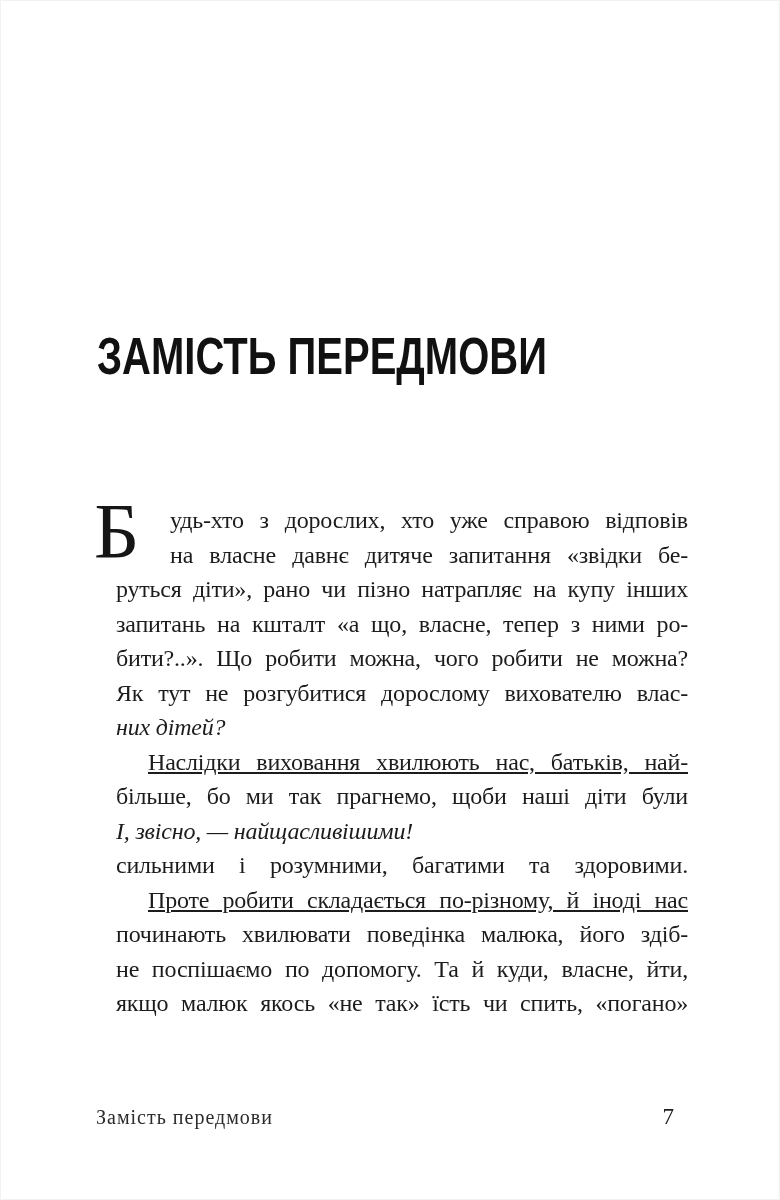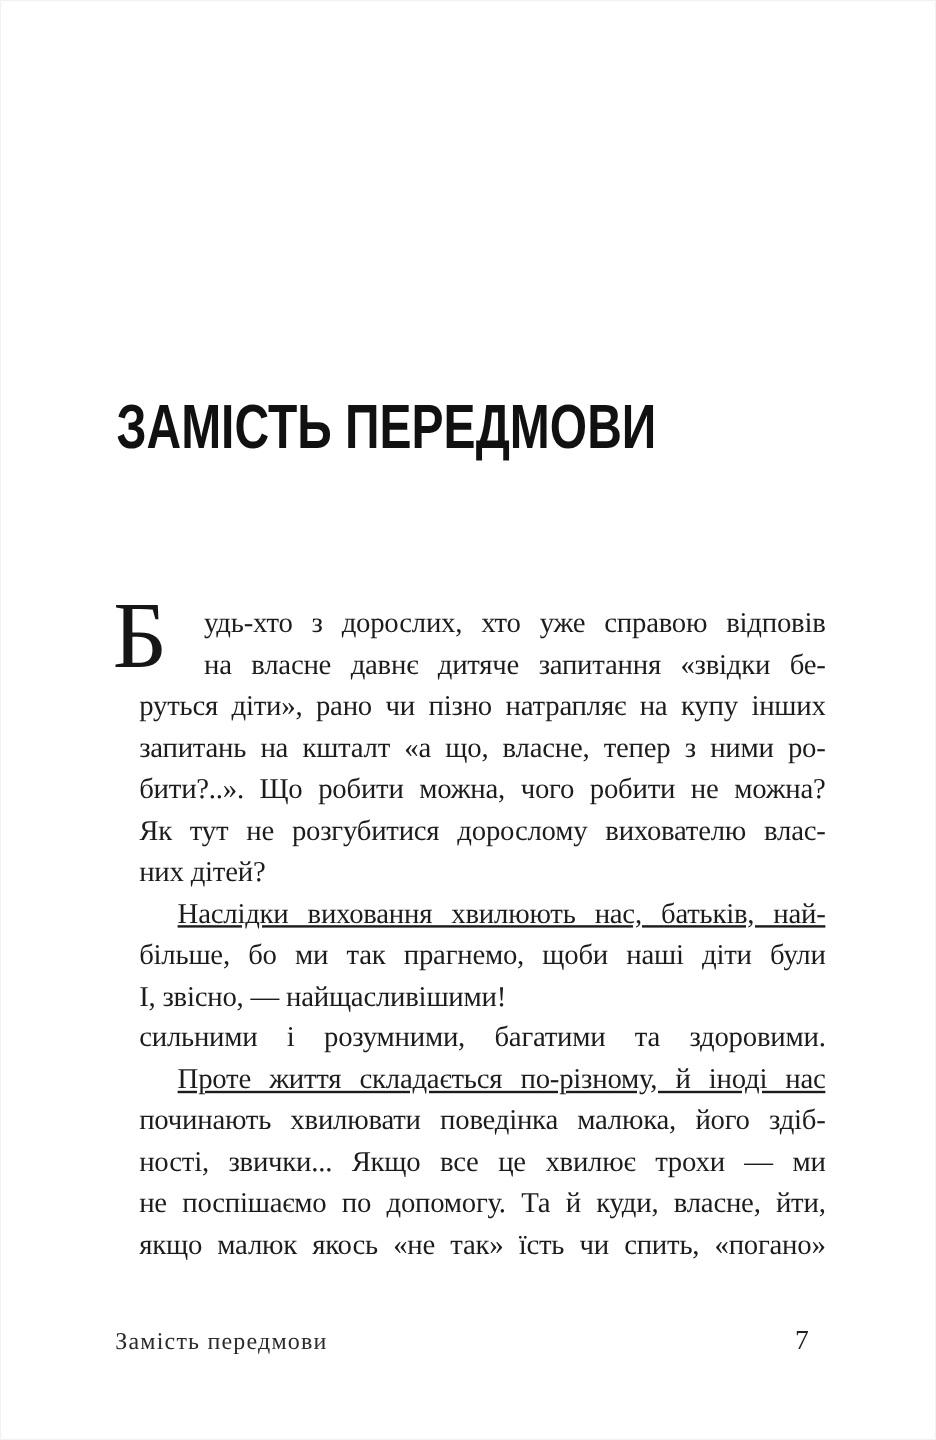--- a/index.html
+++ b/index.html
@@ -55,20 +55,21 @@
     text-align-last: justify;
     -moz-text-align-last: justify;
     text-justify: inter-word;
     overflow: hidden;
     white-space: normal;
     letter-spacing: -0.2px;
     margin-left: 20px;
   }
   .text-line.last-line {
     text-align-last: left;
+    font-style: italic;
     -moz-text-align-last: left;
   }
   .text-line.first-indent { text-indent: 32px; text-decoration: underline; }
   .text-line.beside-dropcap { padding-left: 54px; }
 
   .drop-cap {
     position: absolute;
     left: -2px;
     top: -12px;
     font-family: "Liberation Serif", serif;
@@ -120,23 +121,22 @@
     </div>
 
     <div class="paragraph">
       <div class="text-line first-indent">Наслідки виховання хвилюють нас, батьків, най-</div>
       <div class="text-line">більше, бо ми так прагнемо, щоби наші діти були</div>
       <div class="text-line last-line">І, звісно, — найщасливішими!</div>
       <div class="text-line">сильними і розумними, багатими та здоровими.</div>
     </div>
 
     <div class="paragraph">
-      <div class="text-line first-indent">Проте життя складається по-різному, й іноді нас</div>
+      <div class="text-line first-indent">Проте робити складається по-різному, й іноді нас</div>
       <div class="text-line">починають хвилювати поведінка малюка, його здіб-</div>
-      <div class="text-line">ності, звички... Якщо все це хвилює трохи — ми</div>
       <div class="text-line">не поспішаємо по допомогу. Та й куди, власне, йти,</div>
       <div class="text-line">якщо малюк якось «не так» їсть чи спить, «погано»</div>
     </div>
 
   </div>
 
   <div class="footer">
     <span class="footer-section-label">Замість передмови</span>
     <span class="footer-page-number">7</span>
   </div>

